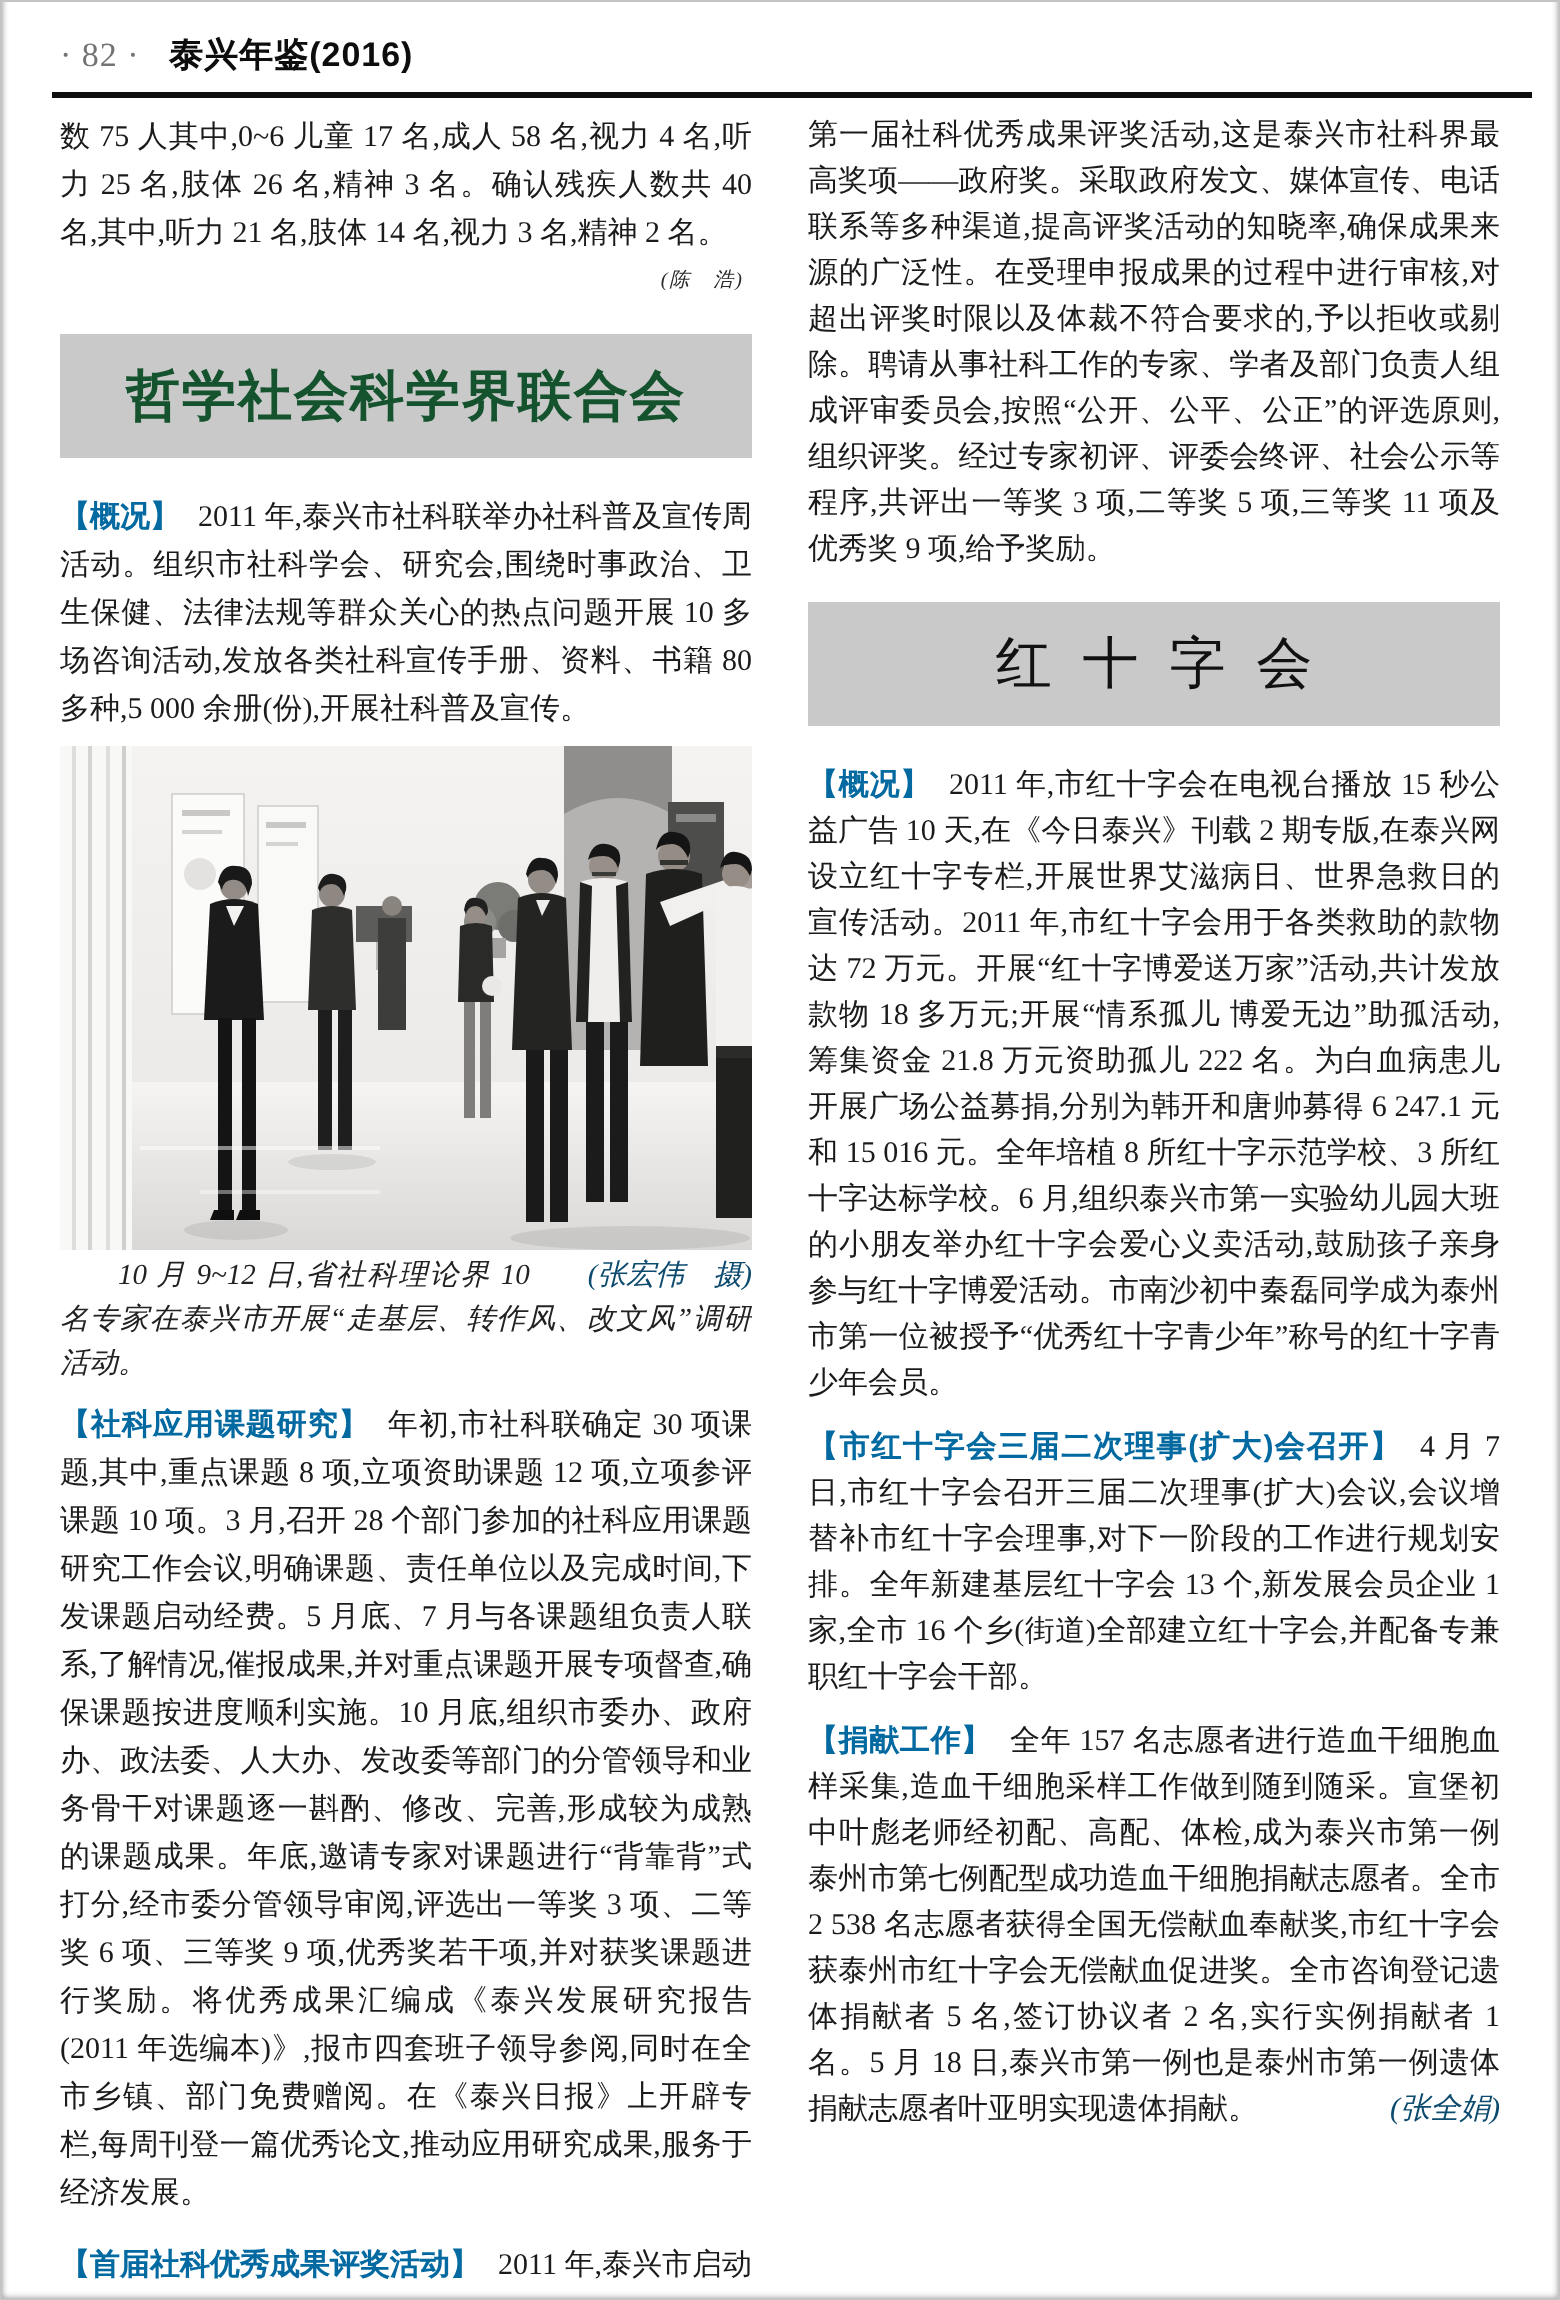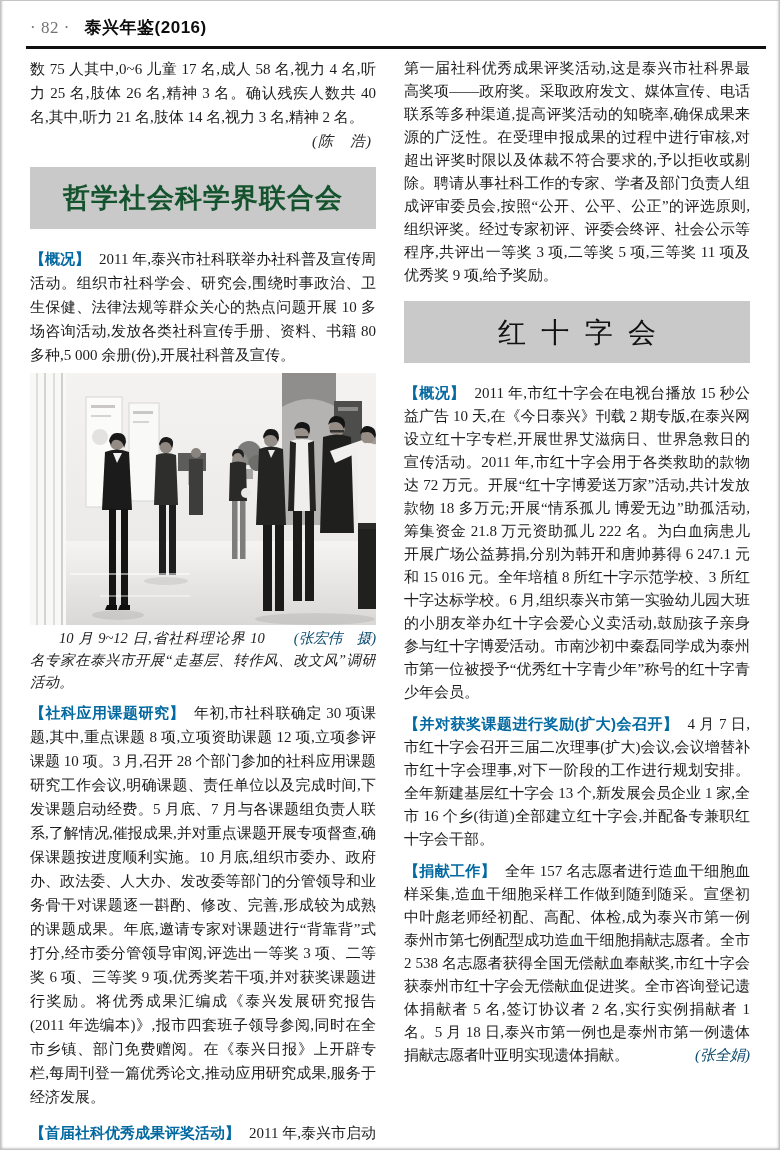--- a/index.html
+++ b/index.html
@@ -25,21 +25,21 @@
     text-align:justify;font-size:15px;line-height:24px;
   }
   .col.left{left:30px;}
   .col.right{left:404px;line-height:23px;}
   .col p{margin:0;}
   .lbl{
     font-family:"Liberation Sans","DejaVu Sans",sans-serif;font-weight:700;color:#0369a1;
     margin-right:.6em;
   }
   .byline{
-    text-align:right;font-style:italic;font-size:15px;color:#2a2a2a;
+    text-align:right;font-style:italic;font-size:10px;color:#2a2a2a;
     padding-right:4px;letter-spacing:1px;
   }
   .credit{float:right;font-style:italic;color:#0c4a6e;}
   .section-box{
     background:#c9c9c9;height:62px;display:flex;align-items:center;justify-content:center;
     margin:14px 0 18px 0;
   }
   .section-box.heiti span{
     font-family:"Liberation Sans","DejaVu Sans",sans-serif;font-weight:700;
     font-size:27px;color:#14532d;letter-spacing:1px;
@@ -229,21 +229,21 @@
     <div class="section-box songti">
       <span>红十字会</span>
     </div>
 
     <p>
       <span class="lbl">【概况】</span><span>2011 年,市红十字会在电视台播放 15 秒公益广告 10 天,在《今日泰兴》刊载 2 期专版,在泰兴网设立红十字专栏,开展世界艾滋病日、世界急救日的宣传活动。2011 年,市红十字会用于各类救助的款物达 72 万元。开展“红十字博爱送万家”活动,共计发放款物 18 多万元;开展“情系孤儿 博爱无边”助孤活动,筹集资金 21.8 万元资助孤儿 222 名。为白血病患儿开展广场公益募捐,分别为韩开和唐帅募得 6 247.1 元和 15 016 元。全年培植 8 所红十字示范学校、3 所红十字达标学校。6 月,组织泰兴市第一实验幼儿园大班的小朋友举办红十字会爱心义卖活动,鼓励孩子亲身参与红十字博爱活动。市南沙初中秦磊同学成为泰州市第一位被授予“优秀红十字青少年”称号的红十字青少年会员。</span>
     </p>
 
     <div class="gap8"></div>
     <p>
-      <span class="lbl">【并对获奖课题进行奖励(扩大)会召开】</span><span>4 月 7 日,市红十字会召开三届二次理事(扩大)会议,会议增替补市红十字会理事,对下一阶段的工作进行规划安排。全年新建基层红十字会 13 个,新发展会员企业 1 家,全市 16 个乡(街道)全部建立红十字会,并配备专兼职红十字会干部。</span>
+      <span class="lbl">【市红十字会三届二次理事(扩大)会召开】</span><span>4 月 7 日,市红十字会召开三届二次理事(扩大)会议,会议增替补市红十字会理事,对下一阶段的工作进行规划安排。全年新建基层红十字会 13 个,新发展会员企业 1 家,全市 16 个乡(街道)全部建立红十字会,并配备专兼职红十字会干部。</span>
     </p>
 
     <div class="gap8"></div>
     <p>
       <span class="lbl">【捐献工作】</span><span>全年 157 名志愿者进行造血干细胞血样采集,造血干细胞采样工作做到随到随采。宣堡初中叶彪老师经初配、高配、体检,成为泰兴市第一例泰州市第七例配型成功造血干细胞捐献志愿者。全市 2 538 名志愿者获得全国无偿献血奉献奖,市红十字会获泰州市红十字会无偿献血促进奖。全市咨询登记遗体捐献者 5 名,签订协议者 2 名,实行实例捐献者 1 名。5 月 18 日,泰兴市第一例也是泰州市第一例遗体捐献志愿者叶亚明实现遗体捐献。</span><span class="credit">(张全娟)</span>
     </p>
   </div>
 
 </div>
 

